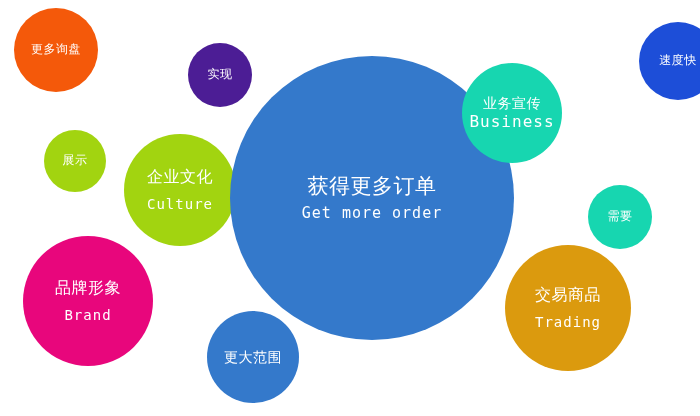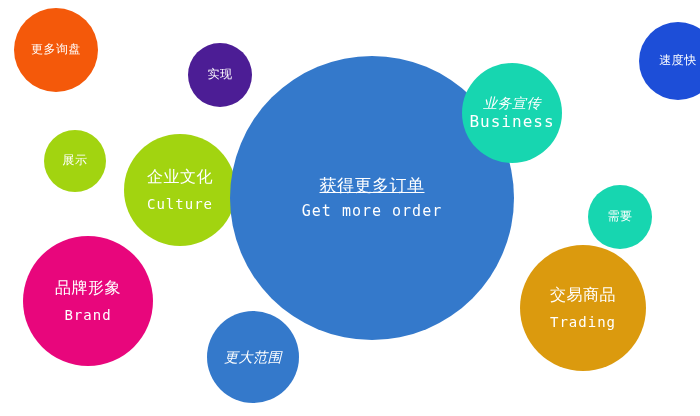--- a/index.html
+++ b/index.html
@@ -35,25 +35,25 @@
     white-space: nowrap;
     letter-spacing: 0.5px;
   }
   .bubble .en {
     display: block;
     white-space: nowrap;
     font-family: "DejaVu Sans Mono", "Liberation Mono", monospace;
     letter-spacing: 1px;
   }
   
-  .sz-xl .cn { font-size: 17px; text-decoration: underline; }
+  .sz-xl .cn { font-size: 21px; }
   .sz-xl .en { font-size: 15px; margin-top: 7px; }
   .sz-lg .cn { font-size: 16px; }
   .sz-lg .en { font-size: 14px; margin-top: 10px; }
-  .sz-md .cn { font-size: 14px; font-style: italic; }
+  .sz-md .cn { font-size: 14px; }
   .sz-md .en { font-size: 16px; margin-top: 2px; }
   .sz-sm .cn { font-size: 12px; }
 </style>
 </head>
 <body>
 
 <div id="canvas" style="width: 700px; height: 416px; background: rgb(255, 255, 255);">
     <div class="bubble sz-sm" style="left: 14px; top: 8px; width: 84px; height: 84px; background: rgb(244, 89, 10); color: rgb(255, 255, 255);">
       <span class="cn">更多询盘</span>
     </div>
@@ -81,17 +81,17 @@
     <div class="bubble sz-md" style="left: 462px; top: 63px; width: 100px; height: 100px; background: rgb(23, 214, 176); color: rgb(255, 255, 255);">
       <span class="cn">业务宣传</span>
       <span class="en">Business</span>
     </div>
     <div class="bubble sz-sm" style="left: 639px; top: 22px; width: 78px; height: 78px; background: #1d4ed8; color: rgb(255, 255, 255);">
       <span class="cn">速度快</span>
     </div>
     <div class="bubble sz-sm" style="left: 588px; top: 185px; width: 64px; height: 64px; background: rgb(23, 214, 176); color: rgb(255, 255, 255);">
       <span class="cn">需要</span>
     </div>
-    <div class="bubble sz-lg" style="left: 520px; top: 245px; width: 126px; height: 126px; background: rgb(219, 154, 14); color: rgb(255, 255, 255);">
+    <div class="bubble sz-lg" style="left: 505px; top: 245px; width: 126px; height: 126px; background: rgb(219, 154, 14); color: rgb(255, 255, 255);">
       <span class="cn">交易商品</span>
       <span class="en">Trading</span>
     </div>
   </div>
 
 </body></html>

